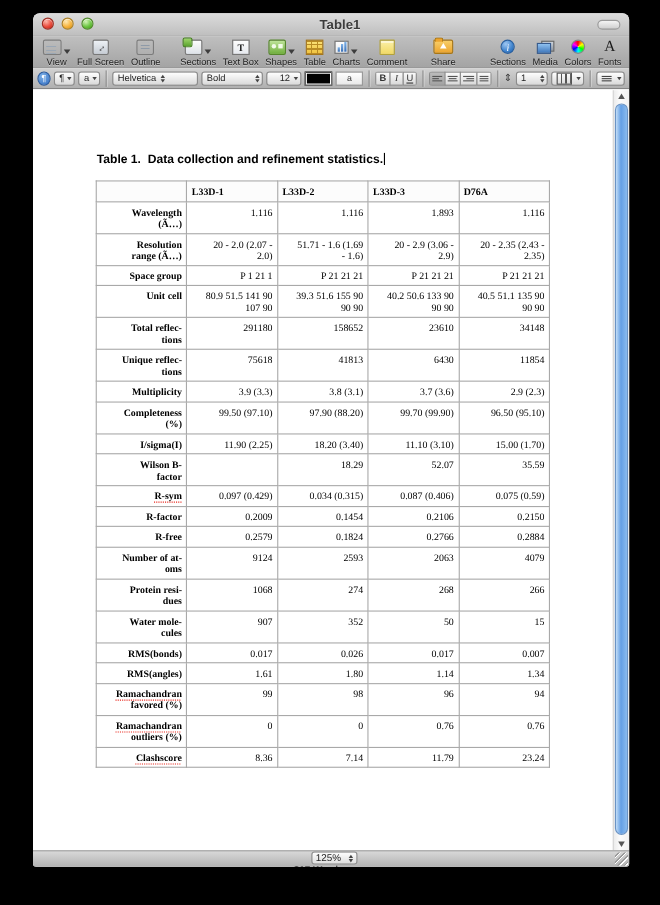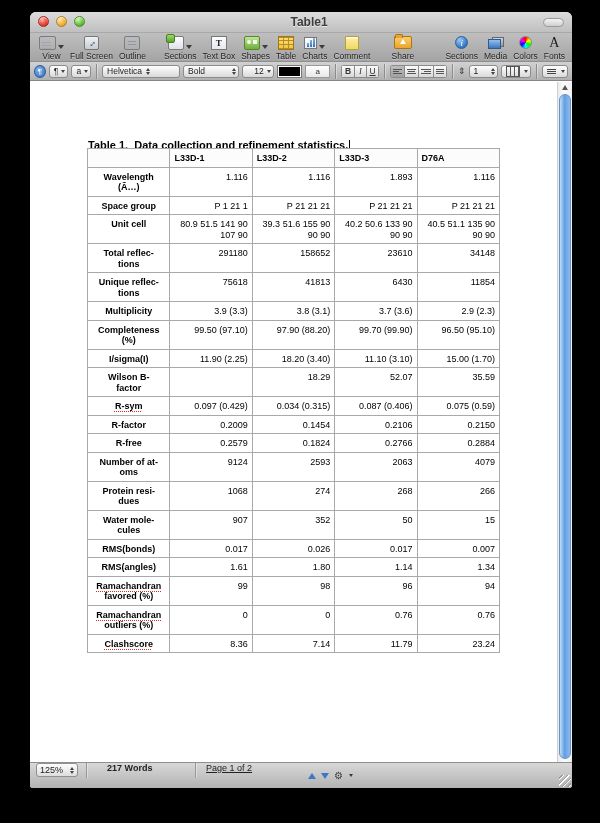--- a/index.html
+++ b/index.html
@@ -97,37 +97,37 @@
   .spacing-ic{font-size:9px;color:#333;}
   .cols-ic{width:12px;height:9px;border:1px solid #555;background:
            repeating-linear-gradient(90deg,#0000 0 3px,#555 3px 4px);margin-right:1px;}
   .list-ic{display:flex;flex-direction:column;gap:1px;margin-right:2px;}
   .list-ic i{display:block;width:9px;height:1px;background:#444;}
   
   .content{position:absolute;top:70px;bottom:15px;left:0;right:0;background:#fff;}
   .doc{position:absolute;left:0;top:0;right:15px;bottom:0;overflow:hidden;}
   .doc-title{position:absolute;left:58px;top:57px;font-size:11px;font-weight:bold;color:#000;white-space:pre-wrap;}
   .caret{display:inline-block;width:1px;height:11px;background:#000;vertical-align:-2px;margin-left:1px;}
-  table.stats{position:absolute;left:57px;top:66px;width:413px;border-collapse:collapse;table-layout:fixed;}
+  table.stats{position:absolute;left:57px;top:82px;width:413px;border-collapse:collapse;table-layout:fixed;font-family:Liberation Serif, serif;}
   table.stats th,table.stats td{border:1px solid #a9a9a9;font-size:9px;line-height:10.5px;
            padding:4px 4px 3px 4px;vertical-align:top;color:#000;white-space:pre-line;overflow:hidden;}
   table.stats th{font-weight:bold;text-align:left;background:#fcfcfc;}
-  table.stats td.lbl{font-weight:bold;text-align:center;}
+  table.stats td.lbl{font-weight:bold;text-align:right;}
   table.stats td.val{text-align:right;font-weight:normal;}
   .sq{text-decoration:underline;text-decoration-style:dotted;text-decoration-color:#e8281e;
       text-decoration-thickness:1px;text-underline-offset:2px;text-decoration-skip-ink:none;}
   
   .scrollbar{position:absolute;right:0;top:0;bottom:0;width:15px;background:linear-gradient(90deg,#ececec,#fbfbfb 40%,#f1f1f1);border-left:1px solid #cfcfcf;box-sizing:border-box;}
   .sb-up{position:absolute;top:3px;left:4px;width:0;height:0;border-left:3.5px solid transparent;border-right:3.5px solid transparent;border-bottom:5px solid #555;}
   .sb-down{position:absolute;bottom:3px;left:4px;width:0;height:0;border-left:3.5px solid transparent;border-right:3.5px solid transparent;border-top:5px solid #555;}
   .sb-thumb{position:absolute;left:1px;right:1px;top:12px;bottom:14px;border-radius:7px;
            background:linear-gradient(90deg,#c2ddf7,#649fe4 45%,#8abbee);border:1px solid #6a93c4;box-sizing:border-box;}
   
-  .statusbar{position:absolute;left:0;right:0;bottom:0;height:26px;background:linear-gradient(#d8d8d8,#b2b2b2);
-           border-top:1px solid #8f8f8f;display:flex;font-size:9px;color:#222;box-sizing:border-box;}
+  .statusbar{position:absolute;left:0;right:0;bottom:0;height:15px;background:linear-gradient(#d8d8d8,#b2b2b2);
+           border-top:1px solid #8f8f8f;display:flex;align-items:center;font-size:9px;color:#222;box-sizing:border-box;flex-direction:column;}
   .sb-zoom{display:flex;align-items:center;margin-left:6px;height:12px;border:1px solid #909090;border-radius:3px;
            background:linear-gradient(#fdfdfd,#dedede);padding:0 3px;gap:3px;}
   .sb-sep{width:1px;height:15px;background:#979797;box-shadow:1px 0 0 rgba(255,255,255,.4);}
   .sb-words{width:88px;text-align:left;padding-left:20px;font-weight:bold;}
   .sb-page{width:92px;padding-left:10px;text-decoration:underline;}
   .sb-nav{display:flex;align-items:center;gap:5px;padding-left:10px;}
   .tri-up{width:0;height:0;border-left:4px solid transparent;border-right:4px solid transparent;border-bottom:6px solid #3f76c9;}
   .tri-dn{width:0;height:0;border-left:4px solid transparent;border-right:4px solid transparent;border-top:6px solid #3f76c9;}
   .gear{font-size:10px;color:#3a3a3a;line-height:10px;}
   .gear-dd{width:0;height:0;border-left:2.5px solid transparent;border-right:2.5px solid transparent;border-top:3.5px solid #3a3a3a;margin-left:1px;}
@@ -360,20 +360,32 @@
         <tbody>
             <tr>
               <td class="lbl">Wavelength
 (Ã…)</td>
               <td class="val">1.116</td>
               <td class="val">1.116</td>
               <td class="val">1.893</td>
               <td class="val">1.116</td>
             </tr>
             <tr>
+              <td class="lbl">Resolution
+range (Ã…)</td>
+              <td class="val">20  - 2.0 (2.07 -
+2.0)</td>
+              <td class="val">51.71  - 1.6 (1.69
+- 1.6)</td>
+              <td class="val">20  - 2.9 (3.06 -
+2.9)</td>
+              <td class="val">20  - 2.35 (2.43 -
+2.35)</td>
+            </tr>
+            <tr>
               <td class="lbl">Space group</td>
               <td class="val">P 1 21 1</td>
               <td class="val">P 21 21 21</td>
               <td class="val">P 21 21 21</td>
               <td class="val">P 21 21 21</td>
             </tr>
             <tr>
               <td class="lbl">Unit cell</td>
               <td class="val">80.9 51.5 141 90
 107 90</td>

